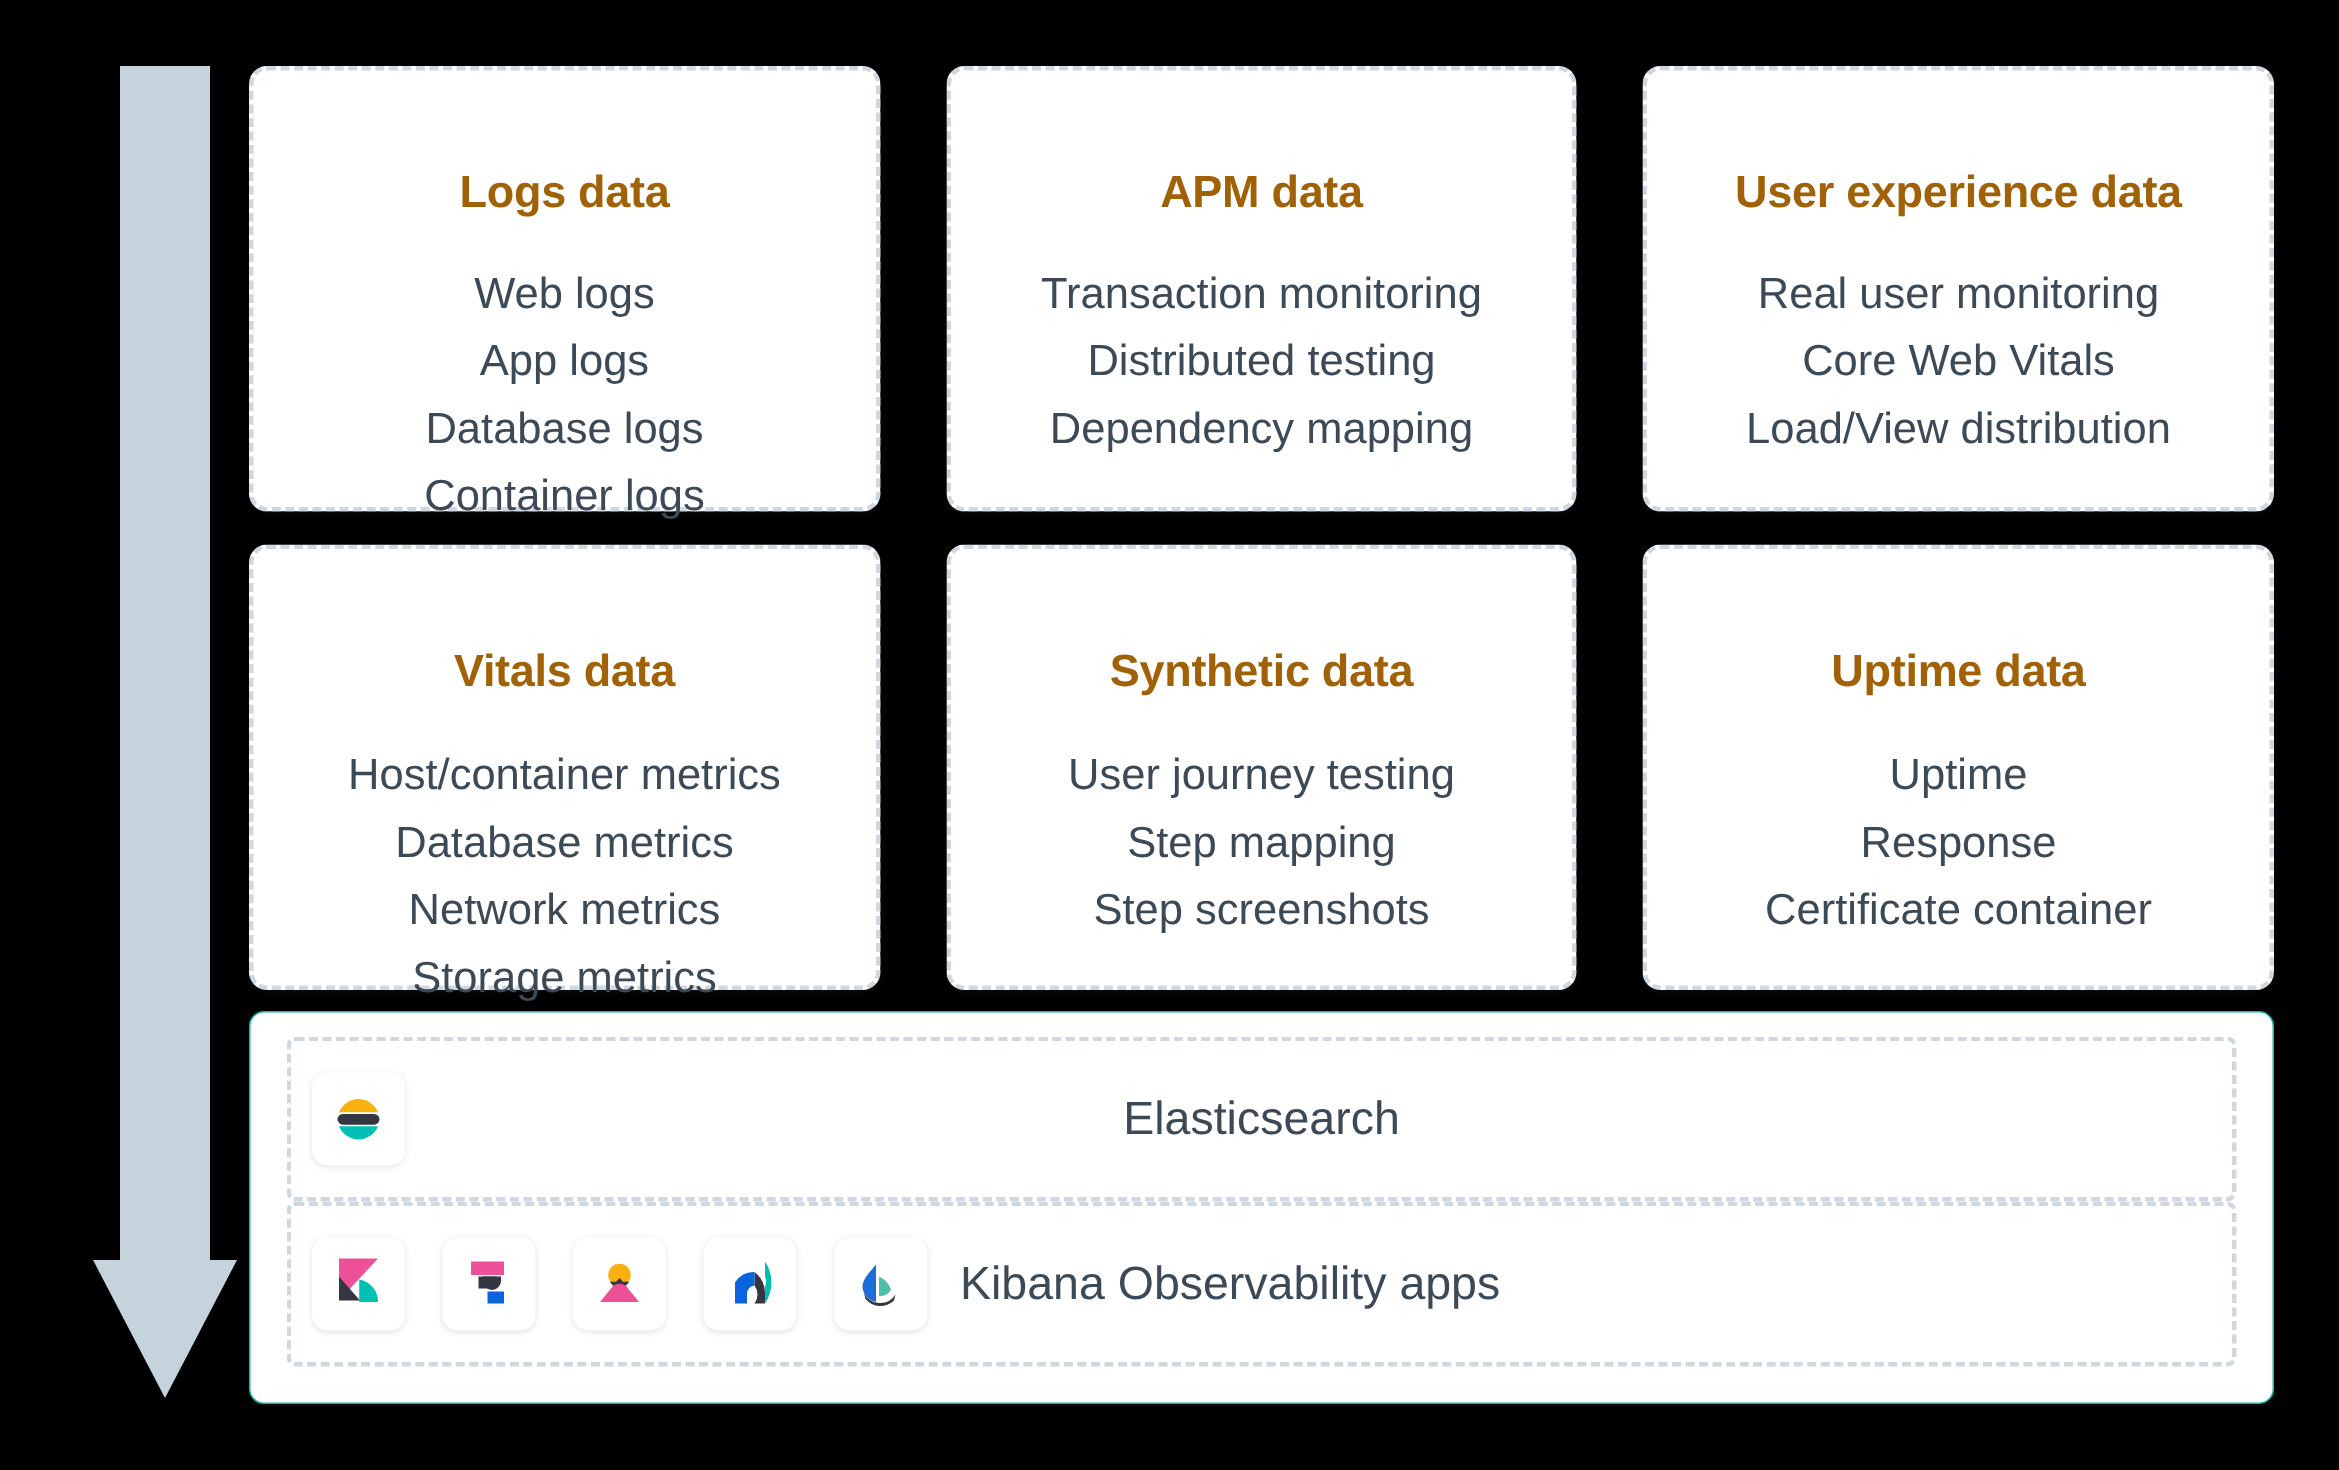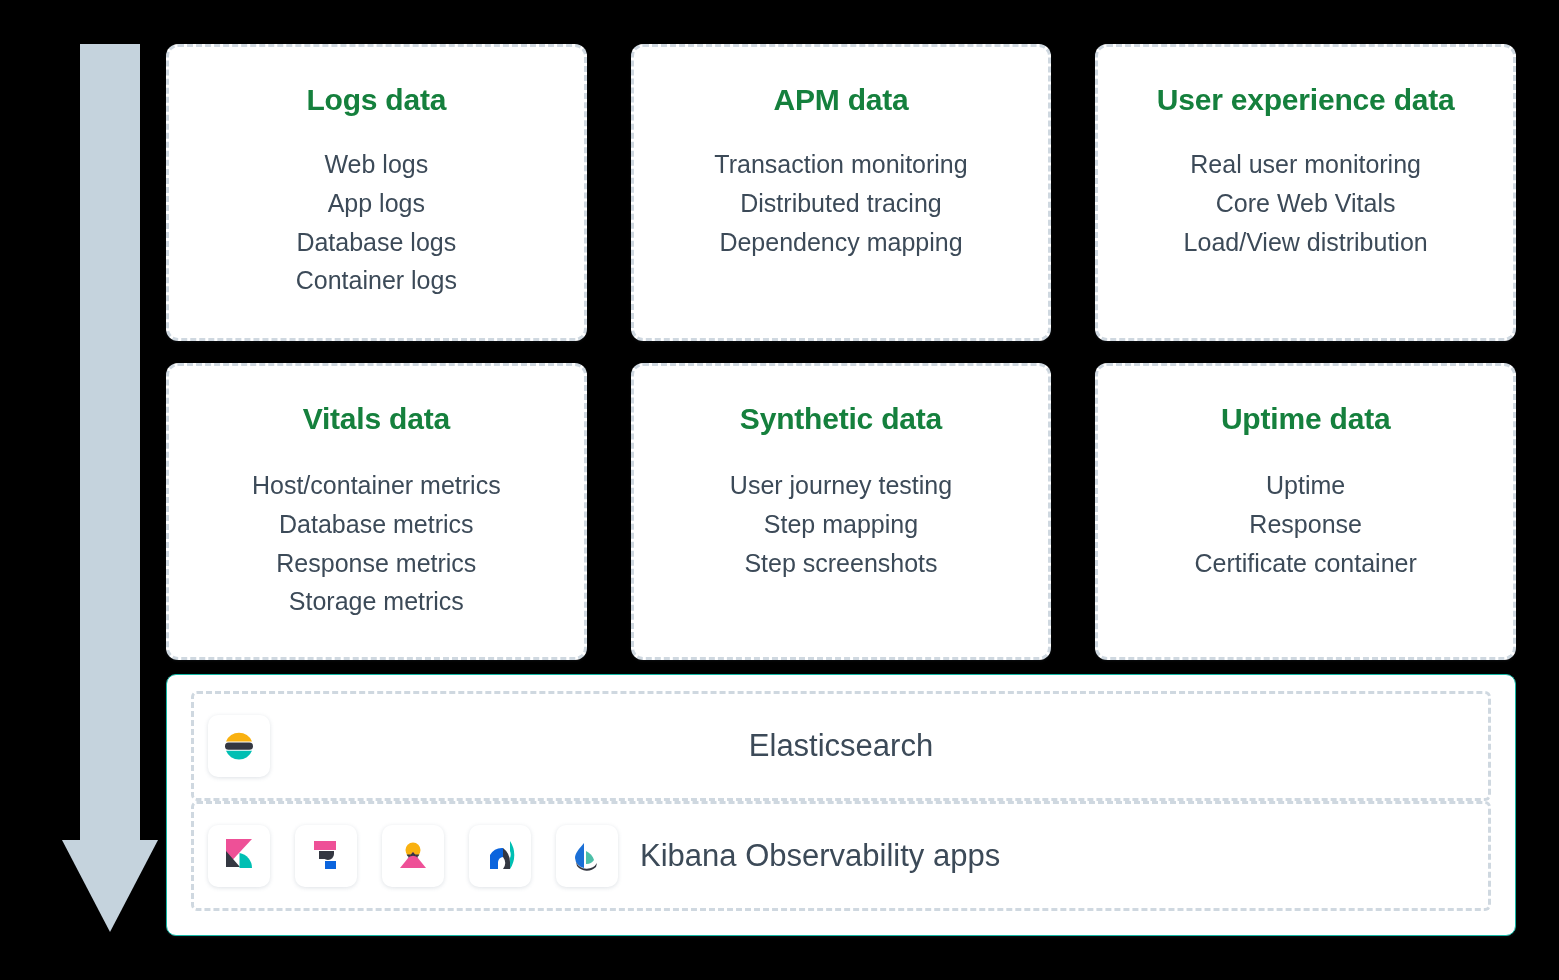--- a/index.html
+++ b/index.html
@@ -37,28 +37,29 @@
     border: 3px dashed #cfd8e0;
     border-radius: 12px;
     height: 297px;
     padding: 36px 20px 20px;
     text-align: center;
     box-shadow: 0 1px 3px rgba(100,120,140,0.10);
   }
   .card-title {
     font-size: 30px;
     font-weight: bold;
-    color: #15803d;
+    color: #a16207;
     letter-spacing: -0.2px;
     margin-bottom: 28px;
+    margin-top: 29px;
   }
   .card-title.row2 { margin-bottom: 30px; }
   .card-list { list-style: none; }
   .card-list li {
-    font-size: 25px;
+    font-size: 29px;
     color: #3c4a58;
     line-height: 1.55;
     white-space: nowrap;
   }
 
   
   .stack {
     position: absolute; left: 166px; top: 674px;
     width: 1350px; height: 262px;
     background: #ffffff;
@@ -121,40 +122,40 @@
         <li>App logs</li>
         <li>Database logs</li>
         <li>Container logs</li>
       </ul>
     </div>
 
     <div class="card">
       <div class="card-title">APM data</div>
       <ul class="card-list">
         <li>Transaction monitoring</li>
-        <li>Distributed tracing</li>
+        <li>Distributed testing</li>
         <li>Dependency mapping</li>
       </ul>
     </div>
 
     <div class="card">
       <div class="card-title">User experience data</div>
       <ul class="card-list">
         <li>Real user monitoring</li>
         <li>Core Web Vitals</li>
         <li>Load/View distribution</li>
       </ul>
     </div>
 
     <div class="card">
       <div class="card-title row2">Vitals data</div>
       <ul class="card-list">
         <li>Host/container metrics</li>
         <li>Database metrics</li>
-        <li>Response metrics</li>
+        <li>Network metrics</li>
         <li>Storage metrics</li>
       </ul>
     </div>
 
     <div class="card">
       <div class="card-title row2">Synthetic data</div>
       <ul class="card-list">
         <li>User journey testing</li>
         <li>Step mapping</li>
         <li>Step screenshots</li>

